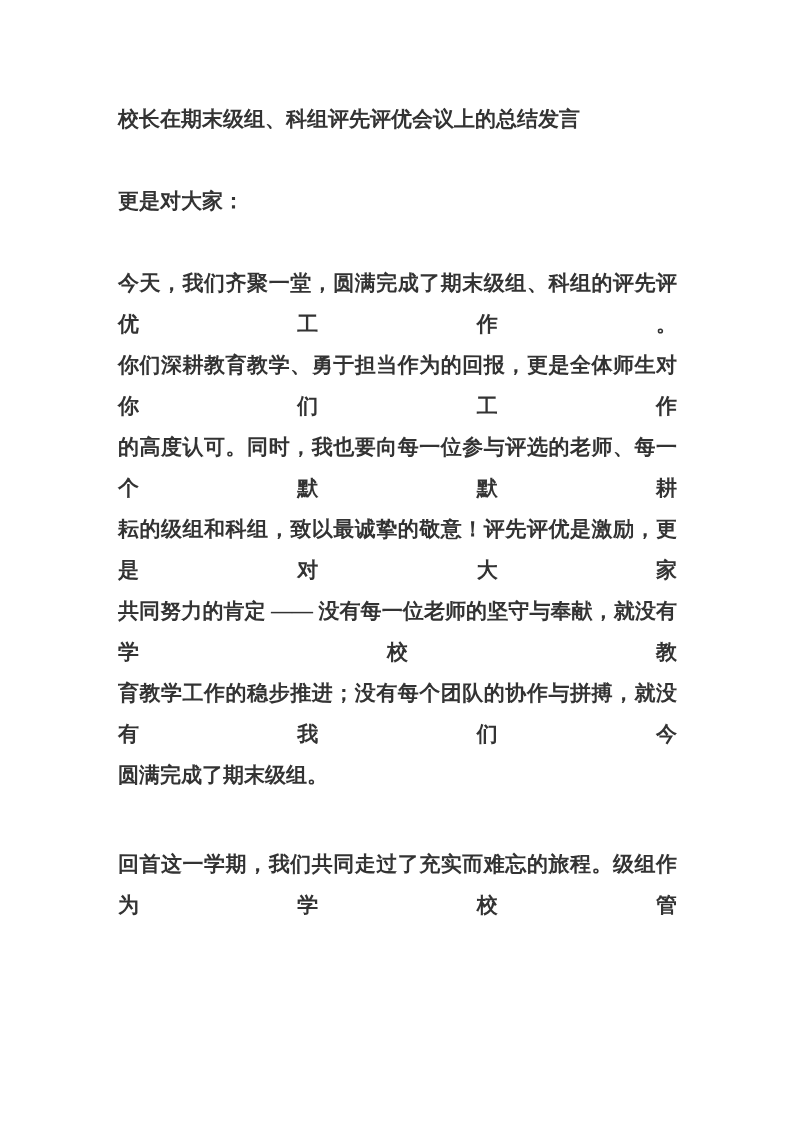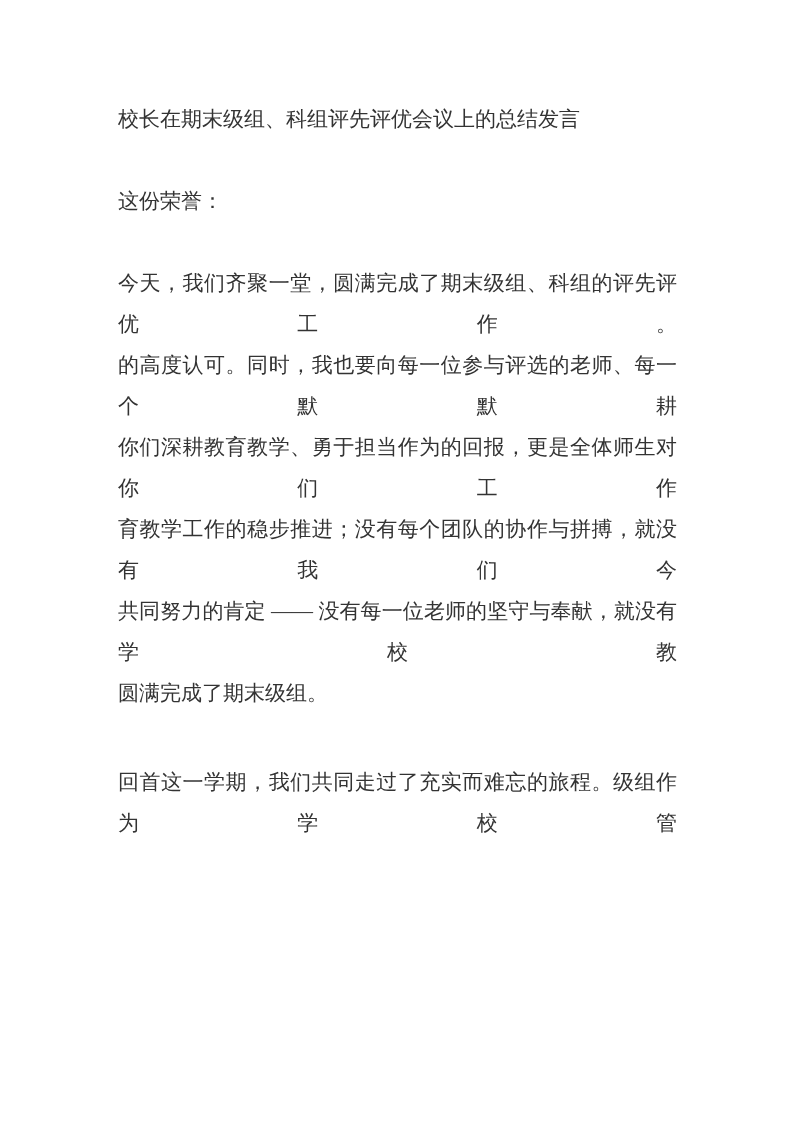--- a/index.html
+++ b/index.html
@@ -13,20 +13,21 @@
     width: 793px;
     height: 1122px;
     margin: 0 auto;
     background: #ffffff;
     box-sizing: border-box;
     padding: 99px 116px 0 118px;
     font-family: "Liberation Serif", "DejaVu Serif", serif;
     color: #333333;
     font-size: 21px;
     overflow: hidden;
+    font-weight: bold;
   }
   .doc-line {
     margin: 0 0 41px 0;
     line-height: 41px;
     min-height: 41px;
     text-align: left;
     white-space: nowrap;
   }
   .paragraph {
     margin: 0 0 41px 0;
@@ -45,29 +46,30 @@
     text-align-last: left;
   }
 </style>
 </head>
 <body>
 
 <div class="page">
 
   <p class="doc-line">校长在期末级组、科组评先评优会议上的总结发言</p>
 
-  <p class="doc-line">这份荣誉：</p>
+  <p class="doc-line">更是对大家：</p>
 
 
   <div class="paragraph">
     <div class="pline">今天，我们齐聚一堂，圆满完成了期末级组、科组的评先评优工作。</div>
+    <div class="pline">你们深耕教育教学、勇于担当作为的回报，更是全体师生对你们工作</div>
     <div class="pline">的高度认可。同时，我也要向每一位参与评选的老师、每一个默默耕</div>
-    <div class="pline">你们深耕教育教学、勇于担当作为的回报，更是全体师生对你们工作</div>
+    <div class="pline">耘的级组和科组，致以最诚挚的敬意！评先评优是激励，更是对大家</div>
+    <div class="pline">共同努力的肯定 —— 没有每一位老师的坚守与奉献，就没有学校教</div>
     <div class="pline">育教学工作的稳步推进；没有每个团队的协作与拼搏，就没有我们今</div>
-    <div class="pline">共同努力的肯定 —— 没有每一位老师的坚守与奉献，就没有学校教</div>
     <div class="pline last">圆满完成了期末级组。</div>
   </div>
 
   <div class="paragraph">
     <div class="pline">回首这一学期，我们共同走过了充实而难忘的旅程。级组作为学校管</div>
 
   </div>
 
 </div>
 

